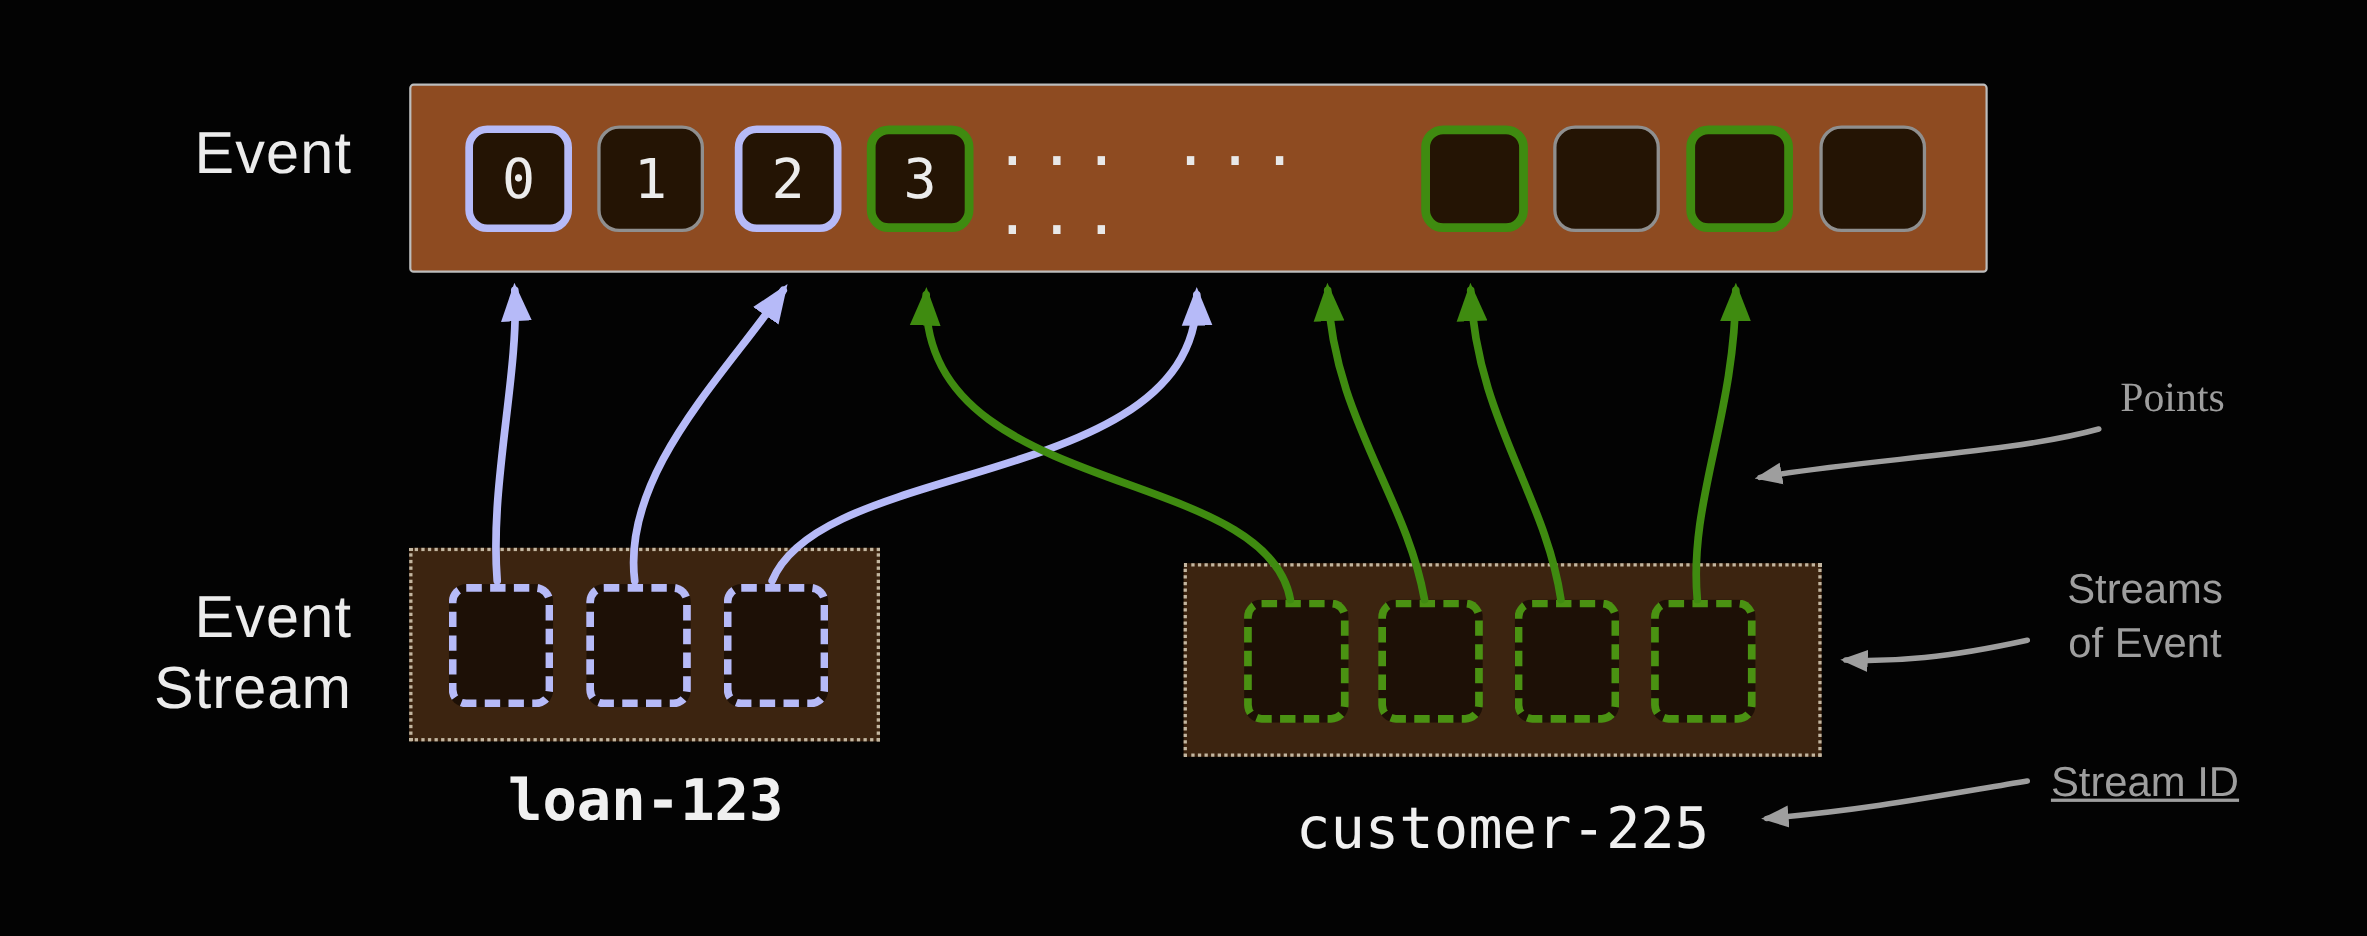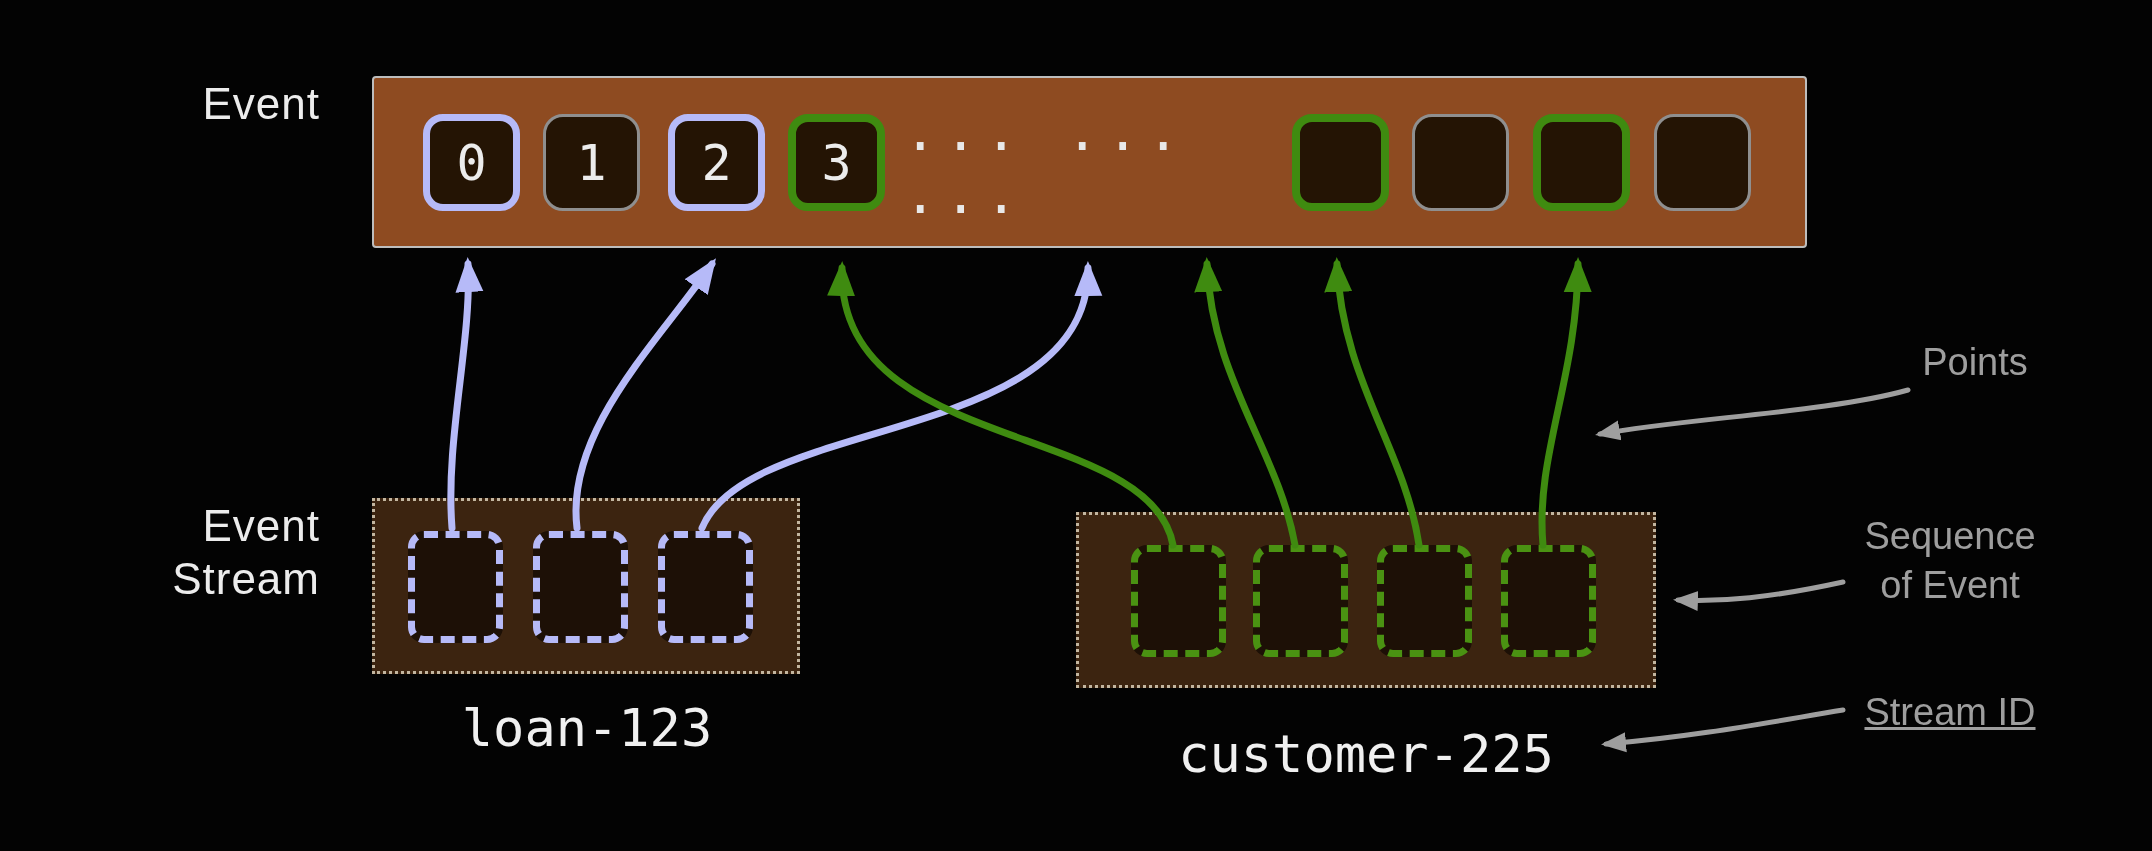--- a/index.html
+++ b/index.html
@@ -1,22 +1,22 @@
 <!DOCTYPE html>
 <html><head>
 <meta charset="utf-8">
 <style>
   html,body{margin:0;padding:0;background:#000;}
   #stage{
     position:relative;width:2152px;height:851px;background:#030303;overflow:hidden;
     font-family:"Liberation Sans",sans-serif;
   }
   .big-label{
-    position:absolute;color:#ececec;font-size:44px;line-height:1.2;
-    text-align:right;font-weight:400;letter-spacing:1px;
+    position:absolute;color:#ececec;font-size:54px;line-height:1.2;
+    text-align:right;font-weight:400;letter-spacing:1px;margin-top:29px;
   }
   #log-title{left:60px;top:78px;width:260px;}
   #streams-title{left:20px;top:500px;width:300px;}
 
   .log-bar{
     position:absolute;left:372px;top:76px;width:1435px;height:172px;
     background:#8e4b21;border:2px solid #bdbdbd;border-radius:4px;box-sizing:border-box;
   }
   .cell{
     position:absolute;top:36px;width:97px;height:97px;background:#241404;
@@ -41,27 +41,27 @@
     position:absolute;top:30px;width:95px;height:112px;background:#1d1006;
     border-radius:16px;box-sizing:border-box;
   }
   .scell.lav{border:7px dashed #b6baf8;}
   .scell.grn{border:7px dashed #4a9212;}
 
   .stream-id{
     position:absolute;color:#f0f0f0;font-family:"DejaVu Sans Mono",monospace;
     font-size:52px;text-align:center;
   }
-  #label-loan{left:412px;top:698px;width:350px;}
+  #label-loan{left:412px;top:698px;width:350px;font-weight:bold;}
   #label-customer{left:1136px;top:724px;width:460px;}
 
   .note{
     position:absolute;color:#9e9e9e;font-size:38px;line-height:1.3;text-align:center;
   }
-  #note-points{left:1890px;top:338px;width:170px;}
+  #note-points{left:1890px;top:338px;width:170px;font-family:Liberation Serif, serif;}
   #note-sequence{left:1845px;top:512px;width:210px;}
   #note-streamid{left:1845px;top:688px;width:210px;text-decoration:underline;}
 
   #arrow-layer{position:absolute;left:0;top:0;width:2152px;height:851px;pointer-events:none;}
 </style>
 </head>
 <body>
 
 <div id="stage">
 
@@ -113,21 +113,21 @@
     <div class="scell grn" style="left:422px"></div>
   </div>
 
   <div class="stream-id" id="label-loan">loan-123</div>
   <div class="stream-id" id="label-customer">customer-225</div>
 
   <div class="note" id="note-points">
     <div>Points</div>
   </div>
   <div class="note" id="note-sequence">
-    <div>Sequence</div>
+    <div>Streams</div>
     <div>of Event</div>
   </div>
   <div class="note" id="note-streamid">
     <div>Stream ID</div>
   </div>
 
   <svg id="arrow-layer" viewBox="0 0 2152 851" xmlns="http://www.w3.org/2000/svg">
     <defs>
       <marker id="mlav" viewBox="0 0 10 8" markerWidth="5" markerHeight="5" refX="8" refY="4" orient="auto" markerUnits="strokeWidth">
         <path d="M0,0 L10,4 L0,8 z" fill="#b6baf8"></path>

